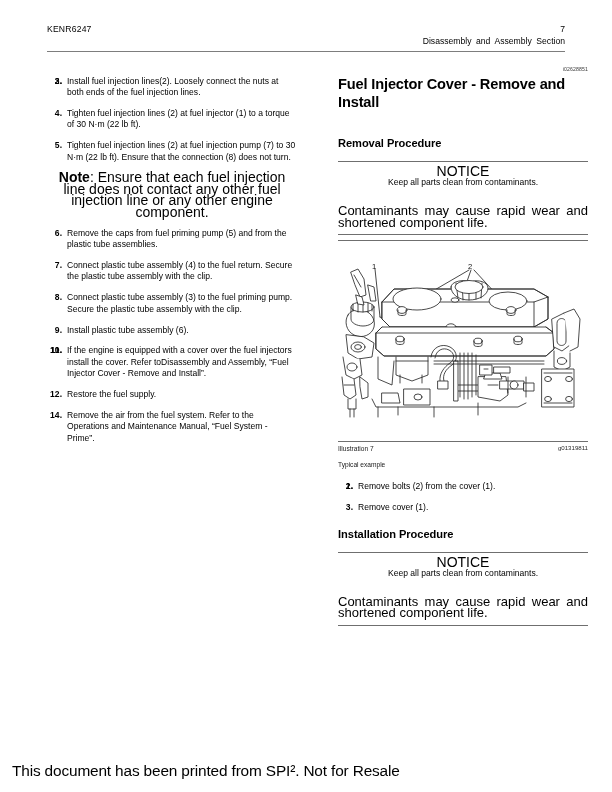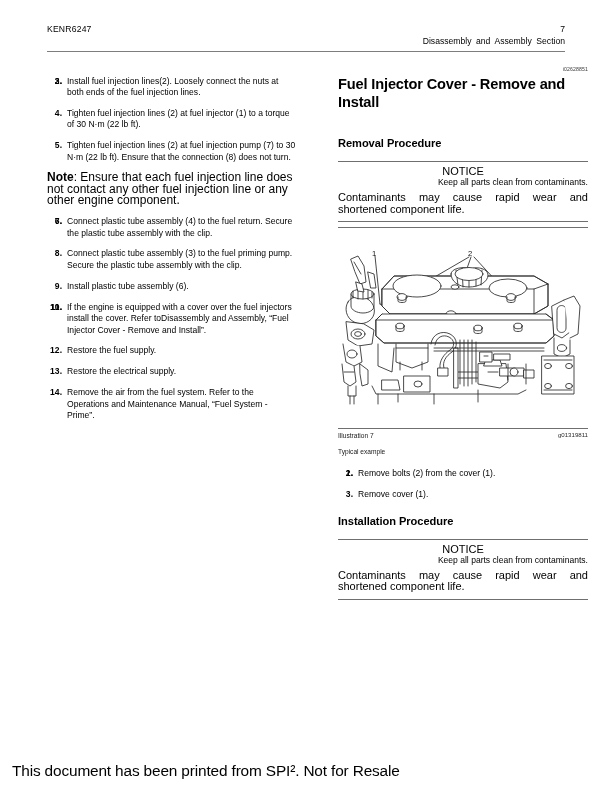--- a/index.html
+++ b/index.html
@@ -92,25 +92,25 @@
     top: 0;
     width: 15px;
     text-align: right;
     font-weight: bold;
     font-size: 8.55px;
   }
   .step-num::after { content: "."; }
 
   
   .note-para {
-    font-size: 12px;
+    font-size: 14px;
     line-height: 11.4px;
     margin: 0 0 9.5px 0;
     padding: 0;
-    text-align: left;
+    text-align: center;
   }
   .note-label { font-weight: bold; }
 
   
   .doc-ref {
     font-size: 5.2px;
     color: #3a3a3a;
     text-align: right;
     letter-spacing: 0.1px;
     margin-bottom: 3px;
@@ -135,34 +135,34 @@
   .notice {
     margin-bottom: 16px;
   }
   .notice-rule-top {
     width: 100%;
     height: 1px;
     background: #6f6f6f;
     margin-bottom: 4px;
   }
   .notice-title {
-    font-size: 11px;
+    font-size: 14px;
     text-align: center;
     line-height: 11px;
   }
   .notice-line {
     font-size: 8.55px;
     line-height: 11.4px;
-    text-align: right;
+    text-align: center;
   }
   .notice-body {
-    font-size: 11px;
+    font-size: 13px;
     line-height: 11.4px;
     text-align: justify;
-    margin-top: 4px;
+    margin-top: 17px;
   }
   .notice-rule-bottom {
     width: 100%;
     height: 1px;
     background: #6f6f6f;
     margin-top: 6px;
   }
   .notice-rule-bottom2 {
     width: 100%;
     height: 1px;
@@ -253,20 +253,21 @@
       </li>
     </ol>
 
     <p class="note-para">
       <span class="note-label">Note</span><span>: Ensure that each fuel injection line does not contact any other fuel injection line or any other engine component.</span>
     </p>
 
     <ol class="steps">
       <li class="step">
         <span class="step-num">6</span>
+        <span>Remove the caps from fuel priming pump (5) and from the plastic tube assemblies.</span>
       </li>
       <li class="step">
         <span class="step-num">7</span>
         <span>Connect plastic tube assembly (4) to the fuel return. Secure the plastic tube assembly with the clip.</span>
       </li>
       <li class="step">
         <span class="step-num">8</span>
         <span>Connect plastic tube assembly (3) to the fuel priming pump. Secure the plastic tube assembly with the clip.</span>
       </li>
       <li class="step">
@@ -276,24 +277,20 @@
       <li class="step">
         <span class="step-num">10</span>
       </li>
       <li class="step">
         <span class="step-num">11</span>
         <span>If the engine is equipped with a cover over the fuel injectors install the cover. Refer toDisassembly and Assembly, “Fuel Injector Cover - Remove and Install”.</span>
       </li>
       <li class="step">
         <span class="step-num">12</span>
         <span>Restore the fuel supply.</span>
-      </li>
-      <li class="step">
-        <span class="step-num">13</span>
-        <span>Restore the electrical supply.</span>
       </li>
       <li class="step">
         <span class="step-num">14</span>
         <span>Remove the air from the fuel system. Refer to the Operations and Maintenance Manual, “Fuel System - Prime”.</span>
       </li>
     </ol>
 
   </div>
 
   <div class="col col-right">

